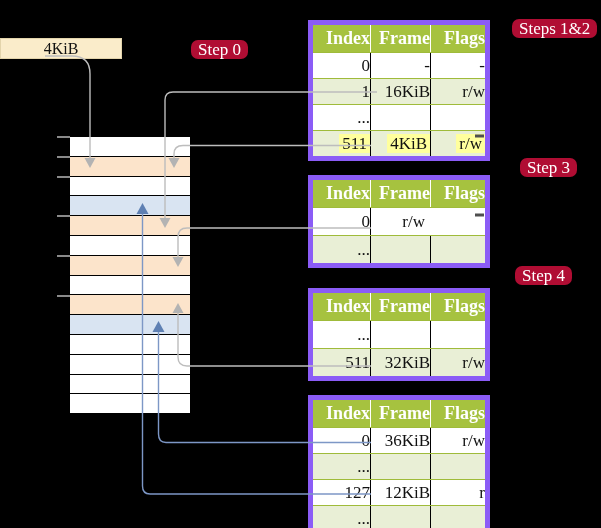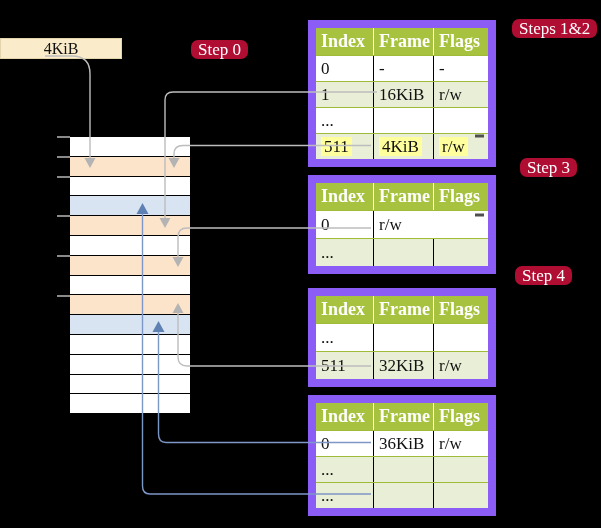--- a/index.html
+++ b/index.html
@@ -24,22 +24,22 @@
   }
 
   
   .step-label {
     position:absolute; background:#b00d33; color:#fff; font-size:17px;
     line-height:19px; padding:0 7px; border-radius:7px; z-index:6; white-space:nowrap;
   }
 
   
   .pt-table {
-    position:absolute; left:308px; border:8px solid #8b5cf6; background:#fff;
-    font-size:17px; z-index:2;
+    position:absolute; left:308px; border:5px solid #8b5cf6; background:#fff;
+    font-size:17px; z-index:2;text-align:right;
   }
   .pt-head { display:flex; background:#a6c23f; color:#fff; font-weight:bold;
     font-size:18px; height:27px; line-height:27px; }
   .pt-head .cell + .cell { border-left:1px solid #fff; }
   .pt-row { display:flex; height:25px; line-height:25px; border-top:1px solid #9fbb3a; }
   .t-tall .pt-row { height:27px; line-height:27px; }
   .pt-row.green { background:#e9efd6; }
   .pt-row .cell + .cell { border-left:1px solid #000; }
   .cell { padding-left:5px; box-sizing:border-box; overflow:hidden; }
   .c0 { width:57px; } .c1 { width:60px; } .c2 { width:55px; }
@@ -155,20 +155,25 @@
     <div class="pt-row">
       <div class="cell c0">0</div>
       <div class="cell c1">36KiB</div>
       <div class="cell c2">r/w</div>
     </div>
     <div class="pt-row green">
       <div class="cell c0">...</div>
       <div class="cell c1"></div>
       <div class="cell c2"></div>
     </div>
+    <div class="pt-row">
+      <div class="cell c0">127</div>
+      <div class="cell c1">12KiB</div>
+      <div class="cell c2">r</div>
+    </div>
     <div class="pt-row green">
       <div class="cell c0">...</div>
       <div class="cell c1"></div>
       <div class="cell c2"></div>
     </div>
   </div>
 
   <svg id="wires" width="601" height="528" viewBox="0 0 601 528">
     <g stroke="#bdbdbd" fill="none" stroke-width="1.4">
       <path d="M45,56 L72,56 Q90,56 90,74 L90,158"></path>

